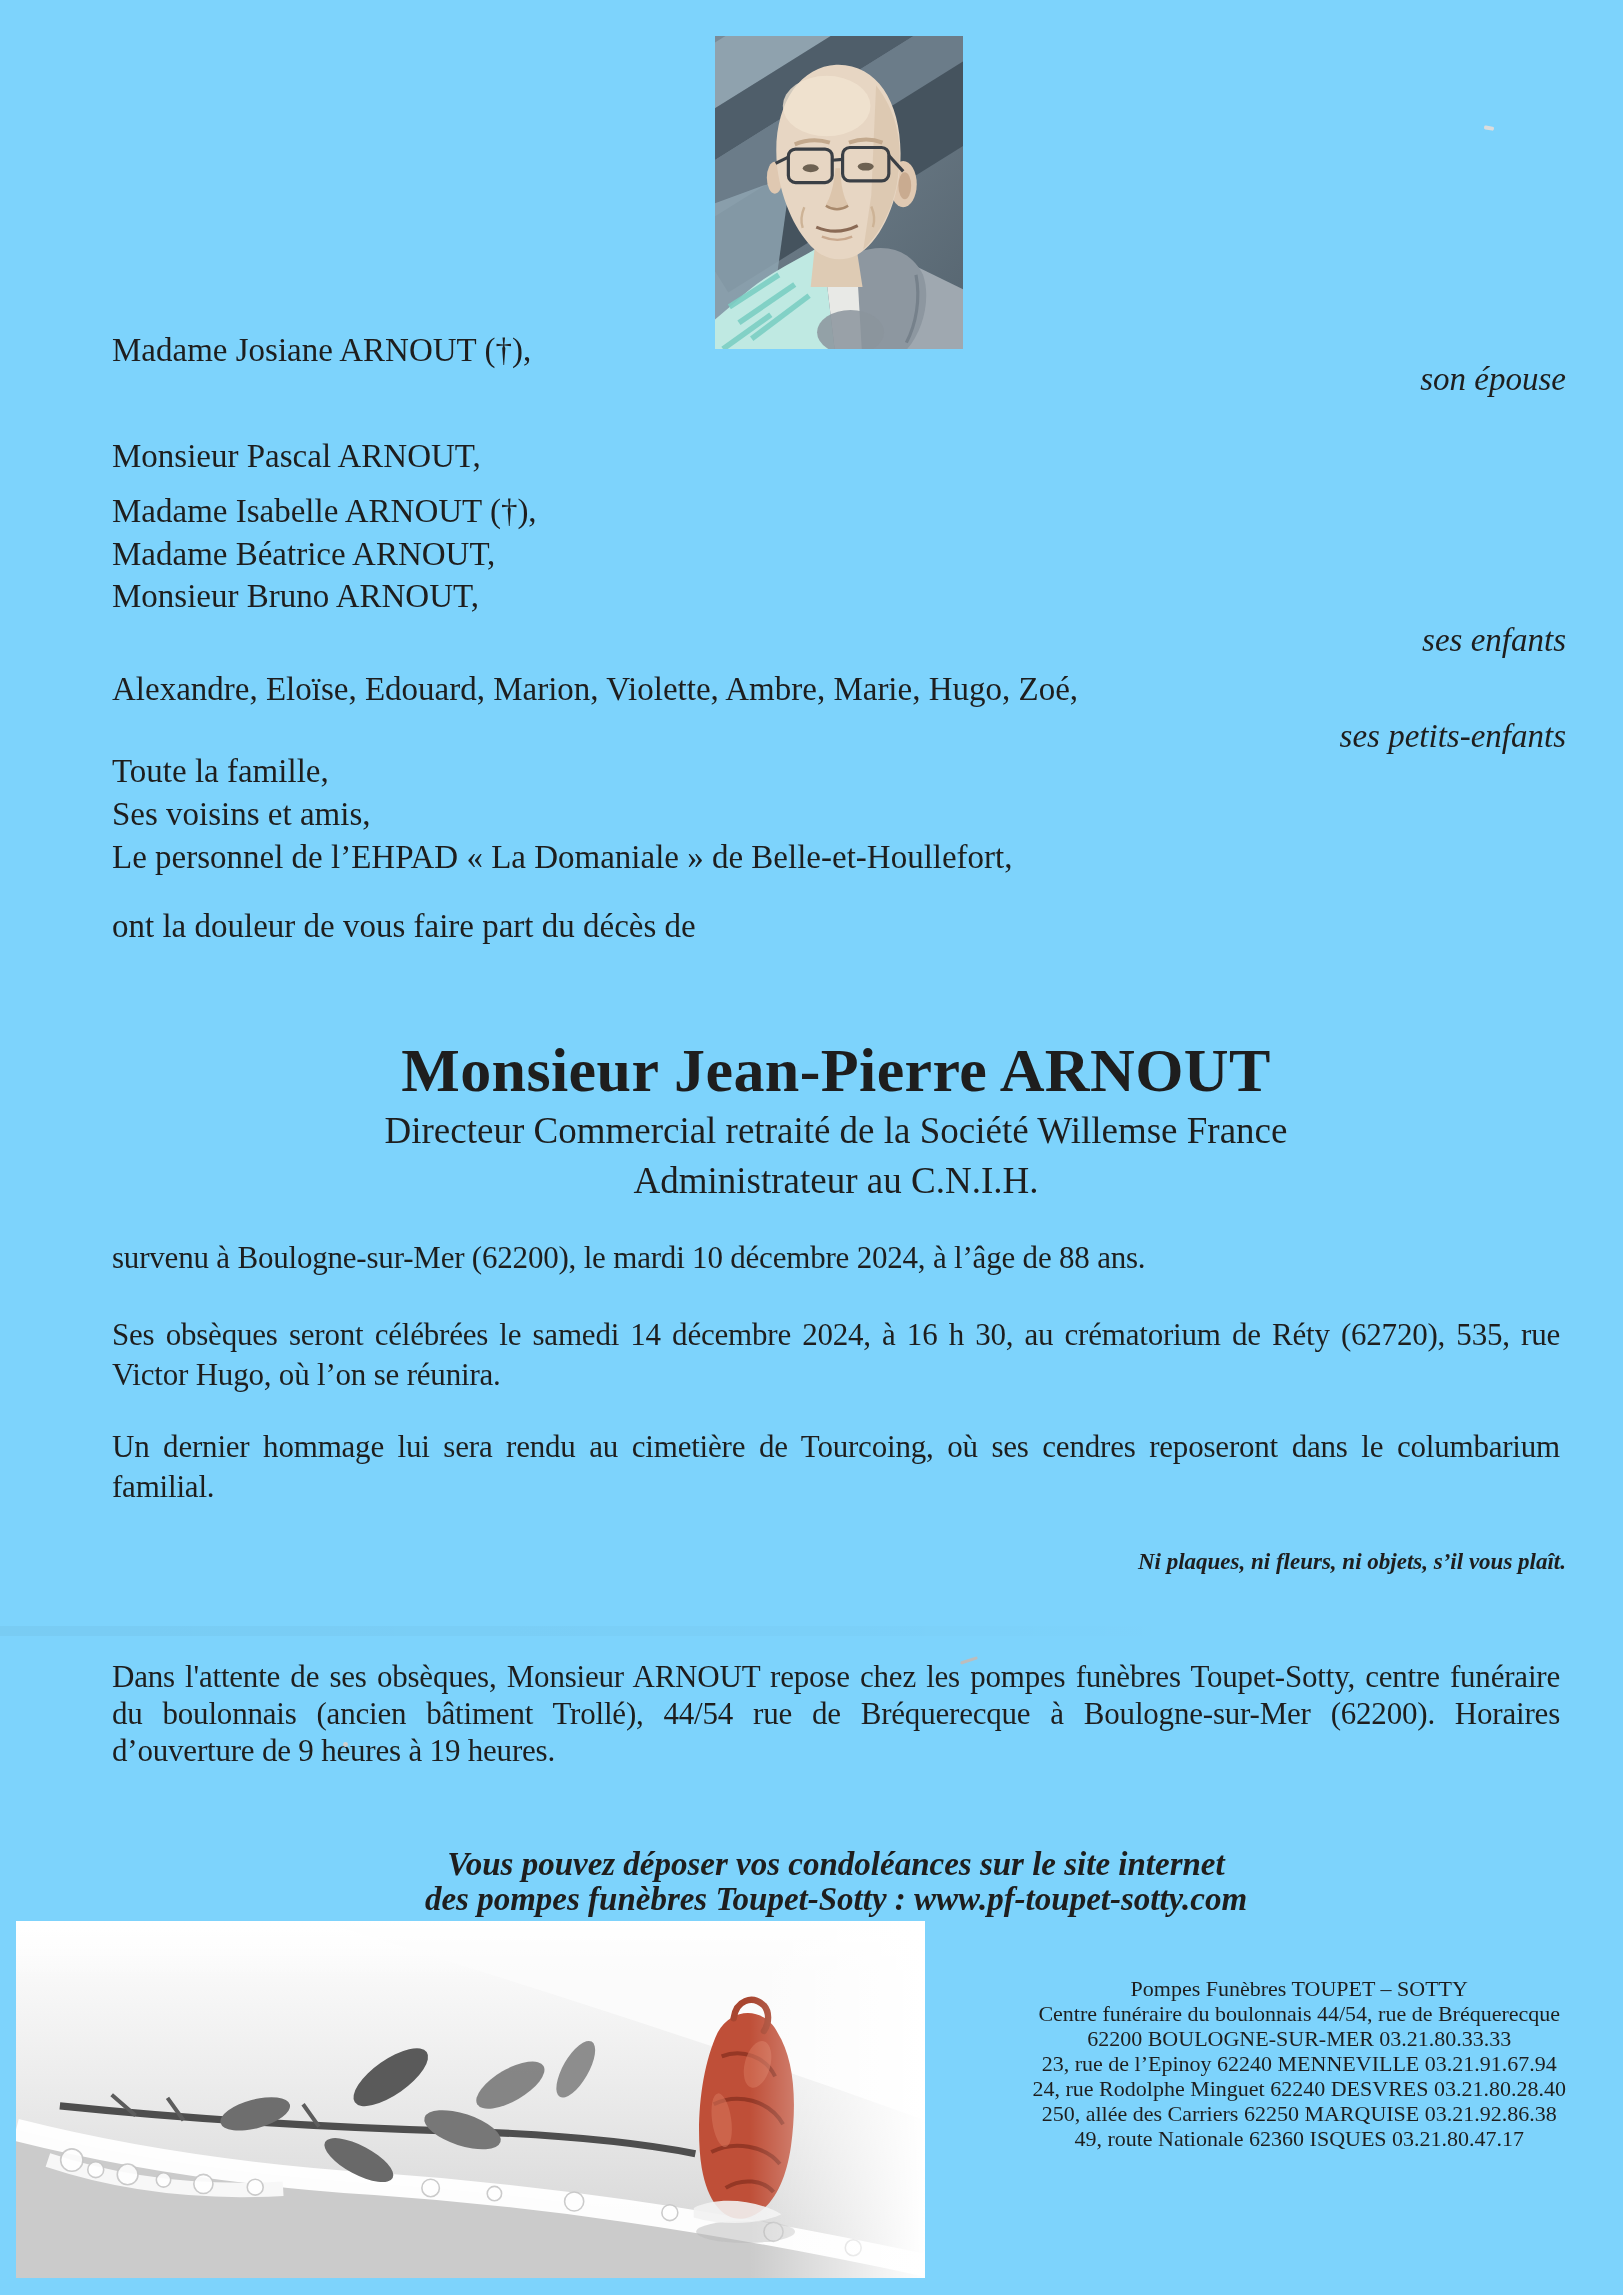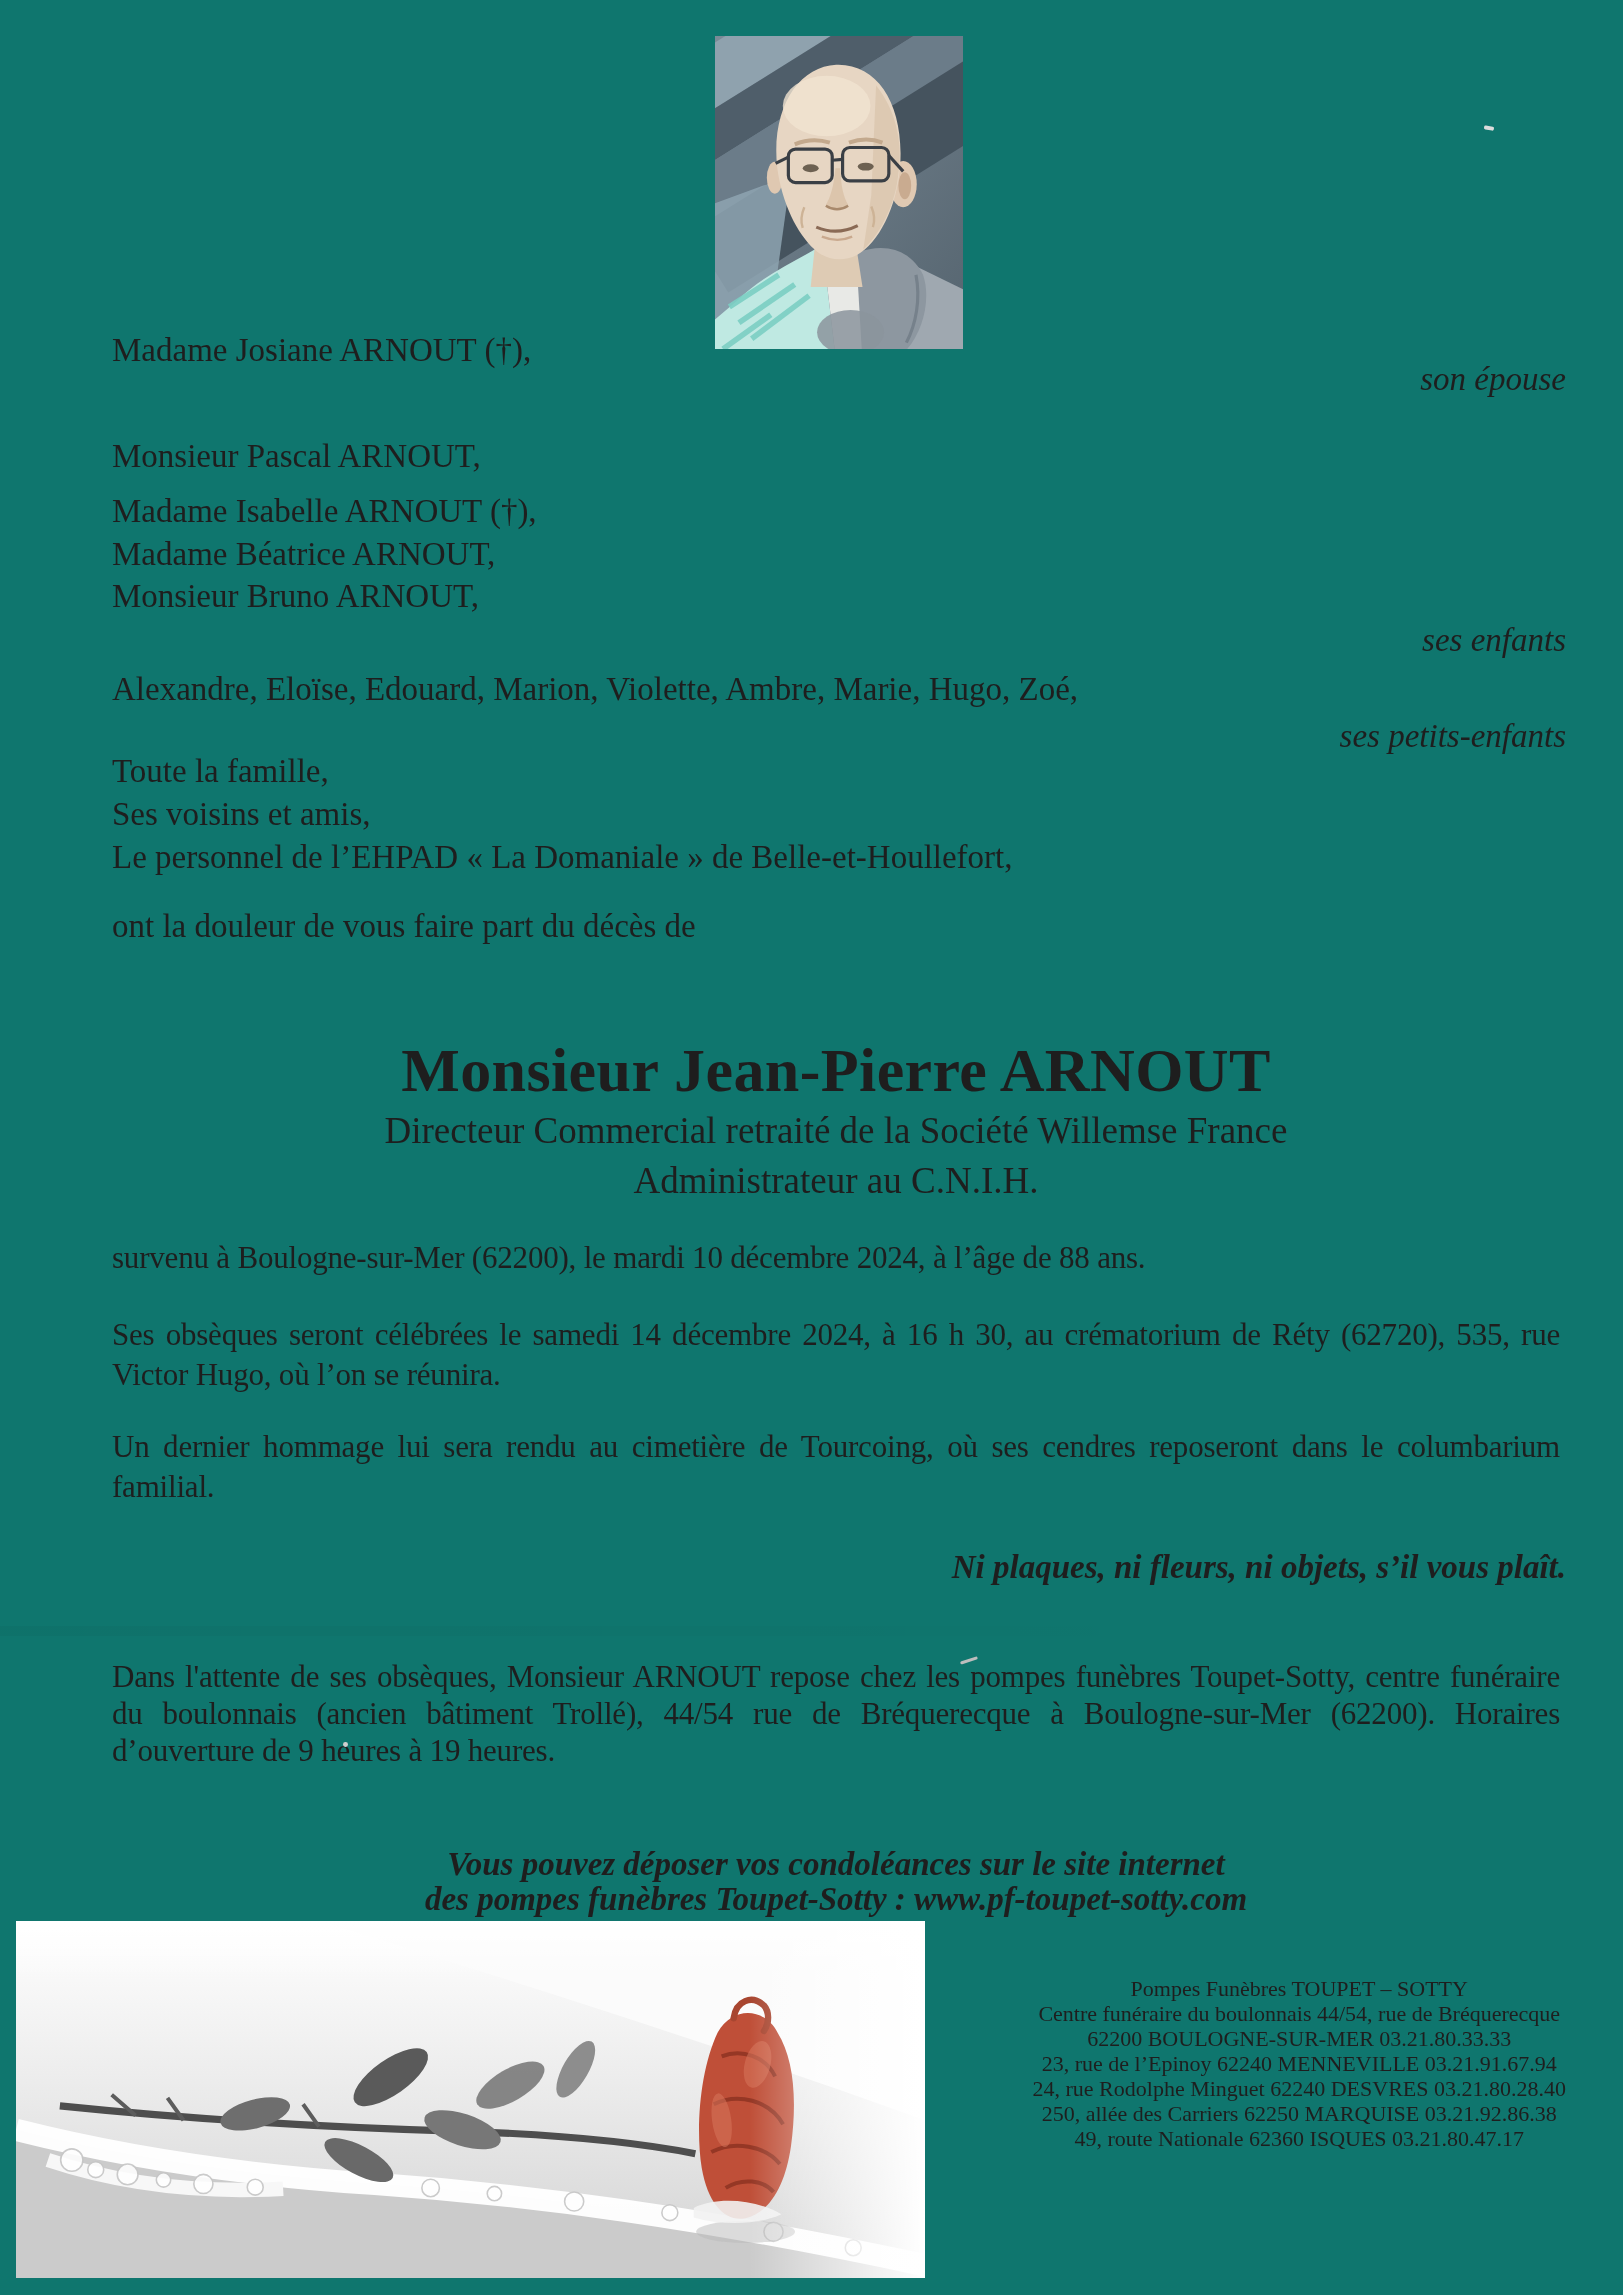--- a/index.html
+++ b/index.html
@@ -1,34 +1,34 @@
 <!DOCTYPE html>
 <html style="font-size:12.8px"><head>
 <meta charset="utf-8">
 <style>
   html,body{margin:0;padding:0;background:#888;}
   .page{
     position:relative;
     width:1624px;height:2295px;
-    background:#0f766e;
+    background:#7dd3fc;
     font-family:"Liberation Serif", serif;
     color:#1e1e1e;
     overflow:hidden;
   }
   .line{position:absolute;white-space:nowrap;font-size:33px;line-height:1.2;}
   .left{left:112px;}
   .right{right:58px;text-align:right;}
   .italic{font-style:italic;}
   .bolditalic{font-style:italic;font-weight:bold;}
   .para{position:absolute;left:112px;width:1448px;font-size:31px;letter-spacing:-0.2px;text-align:justify;}
   .center-block{position:absolute;left:112px;width:1448px;text-align:center;white-space:nowrap;}
   .deceased{font-weight:bold;font-size:62px;letter-spacing:0.4px;}
   .subtitle{font-size:37px;}
   .msg{font-size:33px;font-weight:bold;font-style:italic;}
-  .noflowers{font-size:33px;}
+  .noflowers{font-size:23px;}
   .footer{
     position:absolute;right:58px;top:1976px;
     text-align:center;font-size:22px;line-height:25px;white-space:nowrap;
   }
   .portrait{position:absolute;left:715px;top:36px;width:248px;height:313px;}
   .beach{position:absolute;left:16px;top:1921px;width:909px;height:357px;}
   .scan-band{position:absolute;left:0;top:1626px;width:1196px;height:9.6px;
     background:linear-gradient(90deg,rgba(0,0,0,0.035),rgba(0,0,0,0.015) 70%,rgba(0,0,0,0));}
   .speck{position:absolute;background:#bdbdbd;border-radius:1.6px;}
   svg{display:block;width:100%;height:100%;}

